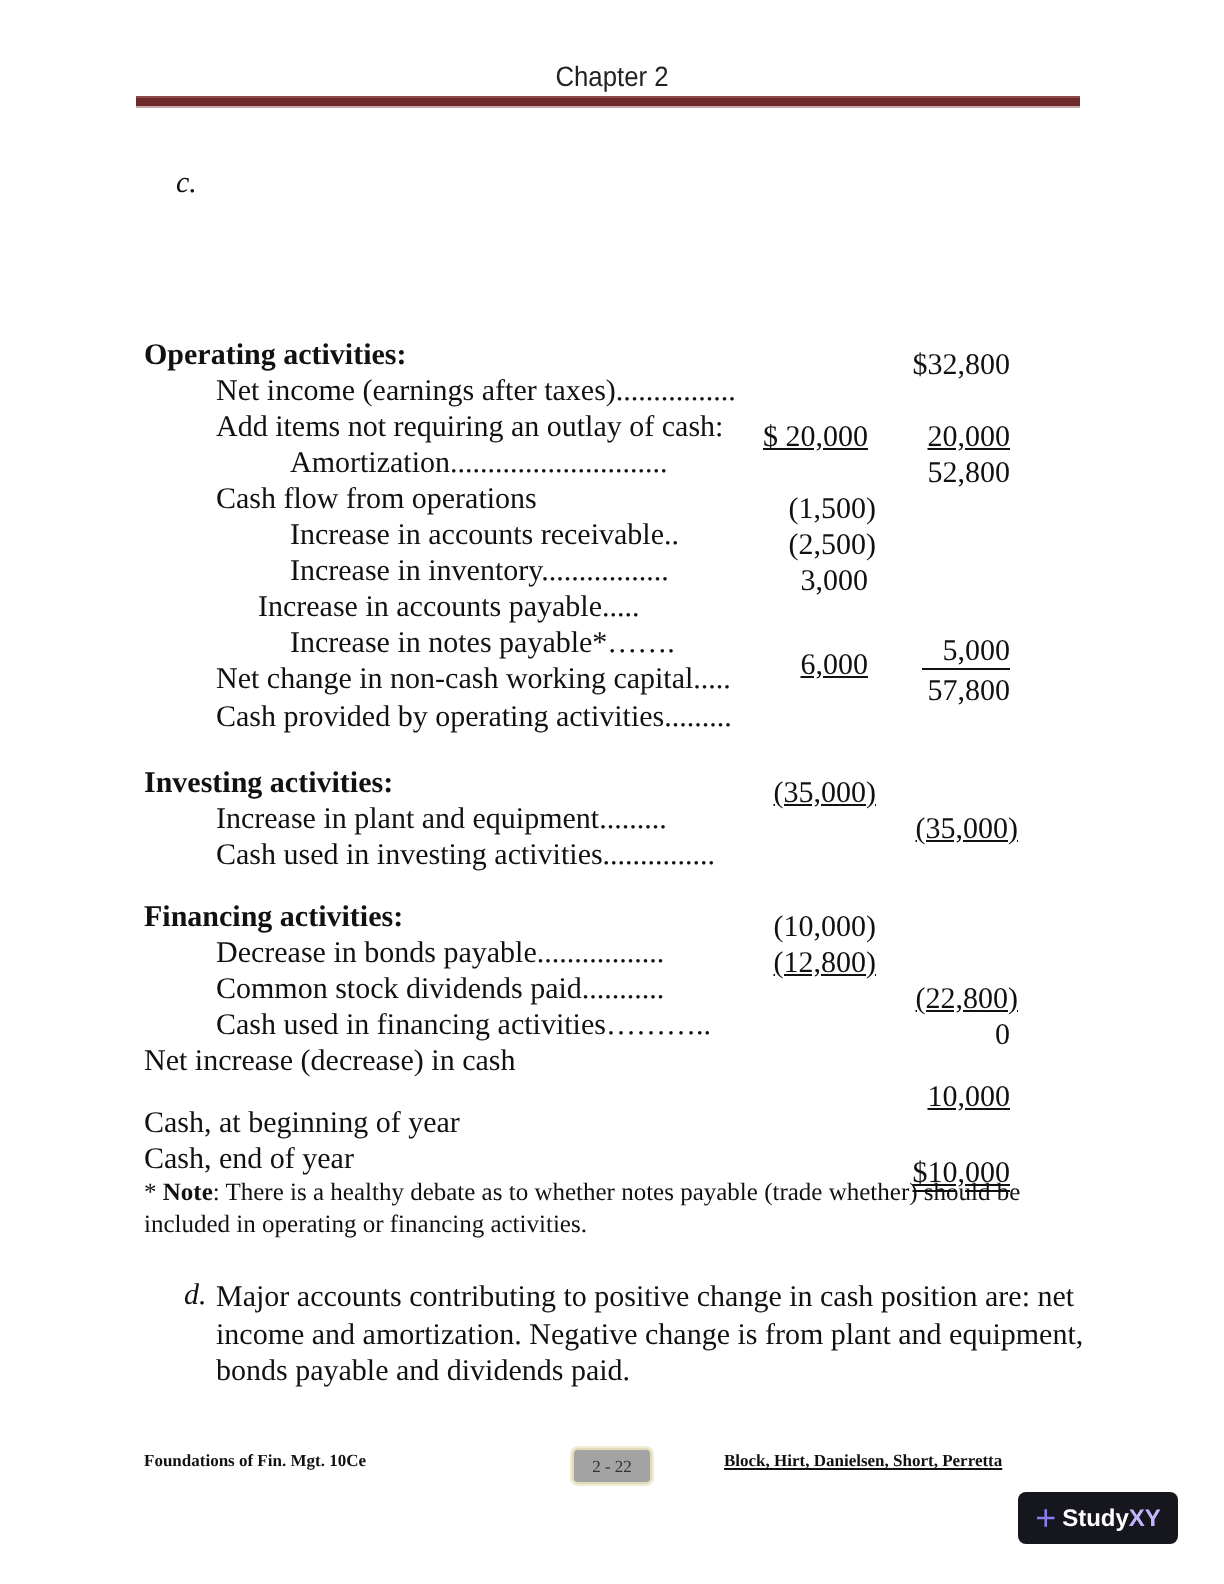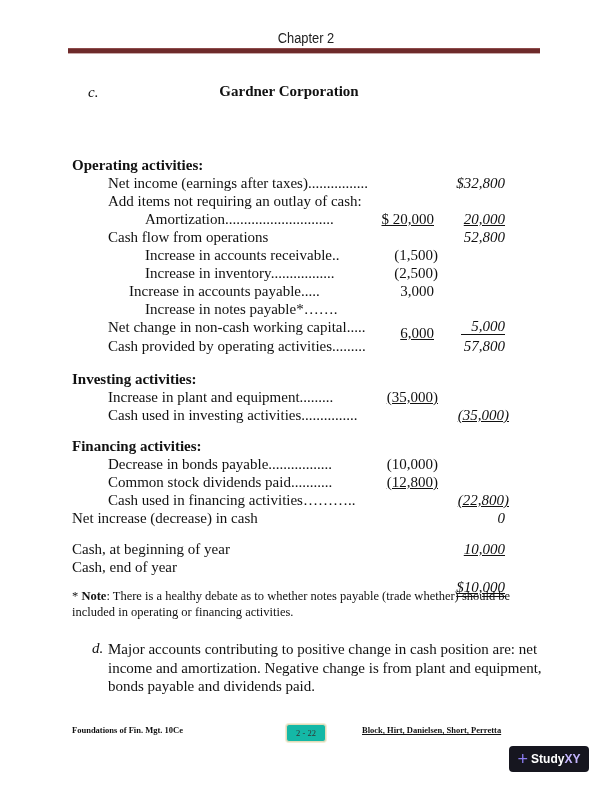--- a/index.html
+++ b/index.html
@@ -6,51 +6,50 @@
   body { width: 612px; height: 792px; position: relative; overflow: hidden;
          font-family: "Liberation Serif", serif; color: #111; }
   .abs { position: absolute; }
   .chapter { left: 0; width: 612px; top: 30px; text-align: center;
              font-family: "Liberation Sans", sans-serif; font-size: 14px; color: #222; transform: scaleX(0.92); }
   .rule { left: 68px; width: 472px; top: 48px; height: 4px;
           background: #6e2a2a; border-top: 1px solid #8c4a4a; border-bottom: 1px solid #c9a9a9; }
   .label-c { left: 88px; top: 84px; font-style: italic; font-size: 15px; }
   .title-block { left: 0; width: 578px; text-align: center; font-size: 15px; line-height: 18.5px; top: 82px; }
   .title-block .co { font-weight: bold; }
-  .row { position: absolute; font-size: 15px; line-height: 18px; white-space: nowrap; }
+  .row { position: absolute; font-size: 15px; line-height: 18px; white-space: nowrap; margin-top: 13px; }
   .head { font-weight: bold; }
   .val { position: absolute; font-size: 15px; line-height: 18px; text-align: right; white-space: nowrap; }
   .c1 { right: 178px; }   
-  .c2 { right: 107px; font-style: italic; }   
+  .c2 { right: 107px; }   
   .u { text-decoration: underline; }
   .uu { text-decoration: underline; text-decoration-style: double; }
   .note { left: 72px; width: 480px; top: 588px; font-size: 12.5px; line-height: 16px; }
   .note b { font-weight: bold; }
   .d-label { left: 92px; top: 640px; font-style: italic; font-size: 15px; }
   .d-text { left: 108px; width: 440px; top: 640px; font-size: 15px; line-height: 18.5px; }
   .footer-l { left: 72px; top: 725px; font-size: 8.5px; font-weight: bold; }
   .footer-r { left: 362px; top: 725px; font-size: 8.5px; font-weight: bold; text-decoration: underline; }
-  .page-badge { left: 286px; top: 724px; width: 38px; height: 16px; background: #14b8a6;
+  .page-badge { left: 286px; top: 724px; width: 38px; height: 16px; background: #a3a3a3;
                 border: 1px solid #e2dbb8; border-radius: 3px; box-shadow: 0 0 0 1px #f1ecd6;
                 font-size: 8.5px; font-weight: normal; text-align: center; line-height: 16px; color: #333; }
   .studyxy { left: 509px; top: 746px; width: 80px; height: 26px; background: #16161f;
              border-radius: 4px; display: flex; align-items: center; justify-content: center;
              font-family: "Liberation Sans", sans-serif; font-weight: bold; font-size: 12px; color: #fff; }
   .studyxy .plus { color: #8b7cf0; font-size: 18px; font-weight: normal; margin-right: 3px; line-height: 1; }
   .studyxy .xy { color: #c4b5fd; }
 </style>
 </head>
 <body>
 
 <div class="abs chapter">Chapter 2</div>
 <div class="abs rule"></div>
 
 <div class="abs label-c">c.</div>
 <div class="abs title-block">
-  <div class="co">Gardner Corporation</div>
 </div>
 
 <div class="row head" style="left:72px; top:156px;">Operating activities:</div>
 <div class="row" style="left:108px; top:174px;">Net income (earnings after taxes)................</div>
 <div class="val c2" style="top:174px;">$32,800</div>
 
 <div class="row" style="left:108px; top:192px;">Add items not requiring an outlay of cash:</div>
 
 <div class="row" style="left:145px; top:210px;">Amortization.............................</div>
 <div class="val c1 u" style="top:210px;">$ 20,000</div>

